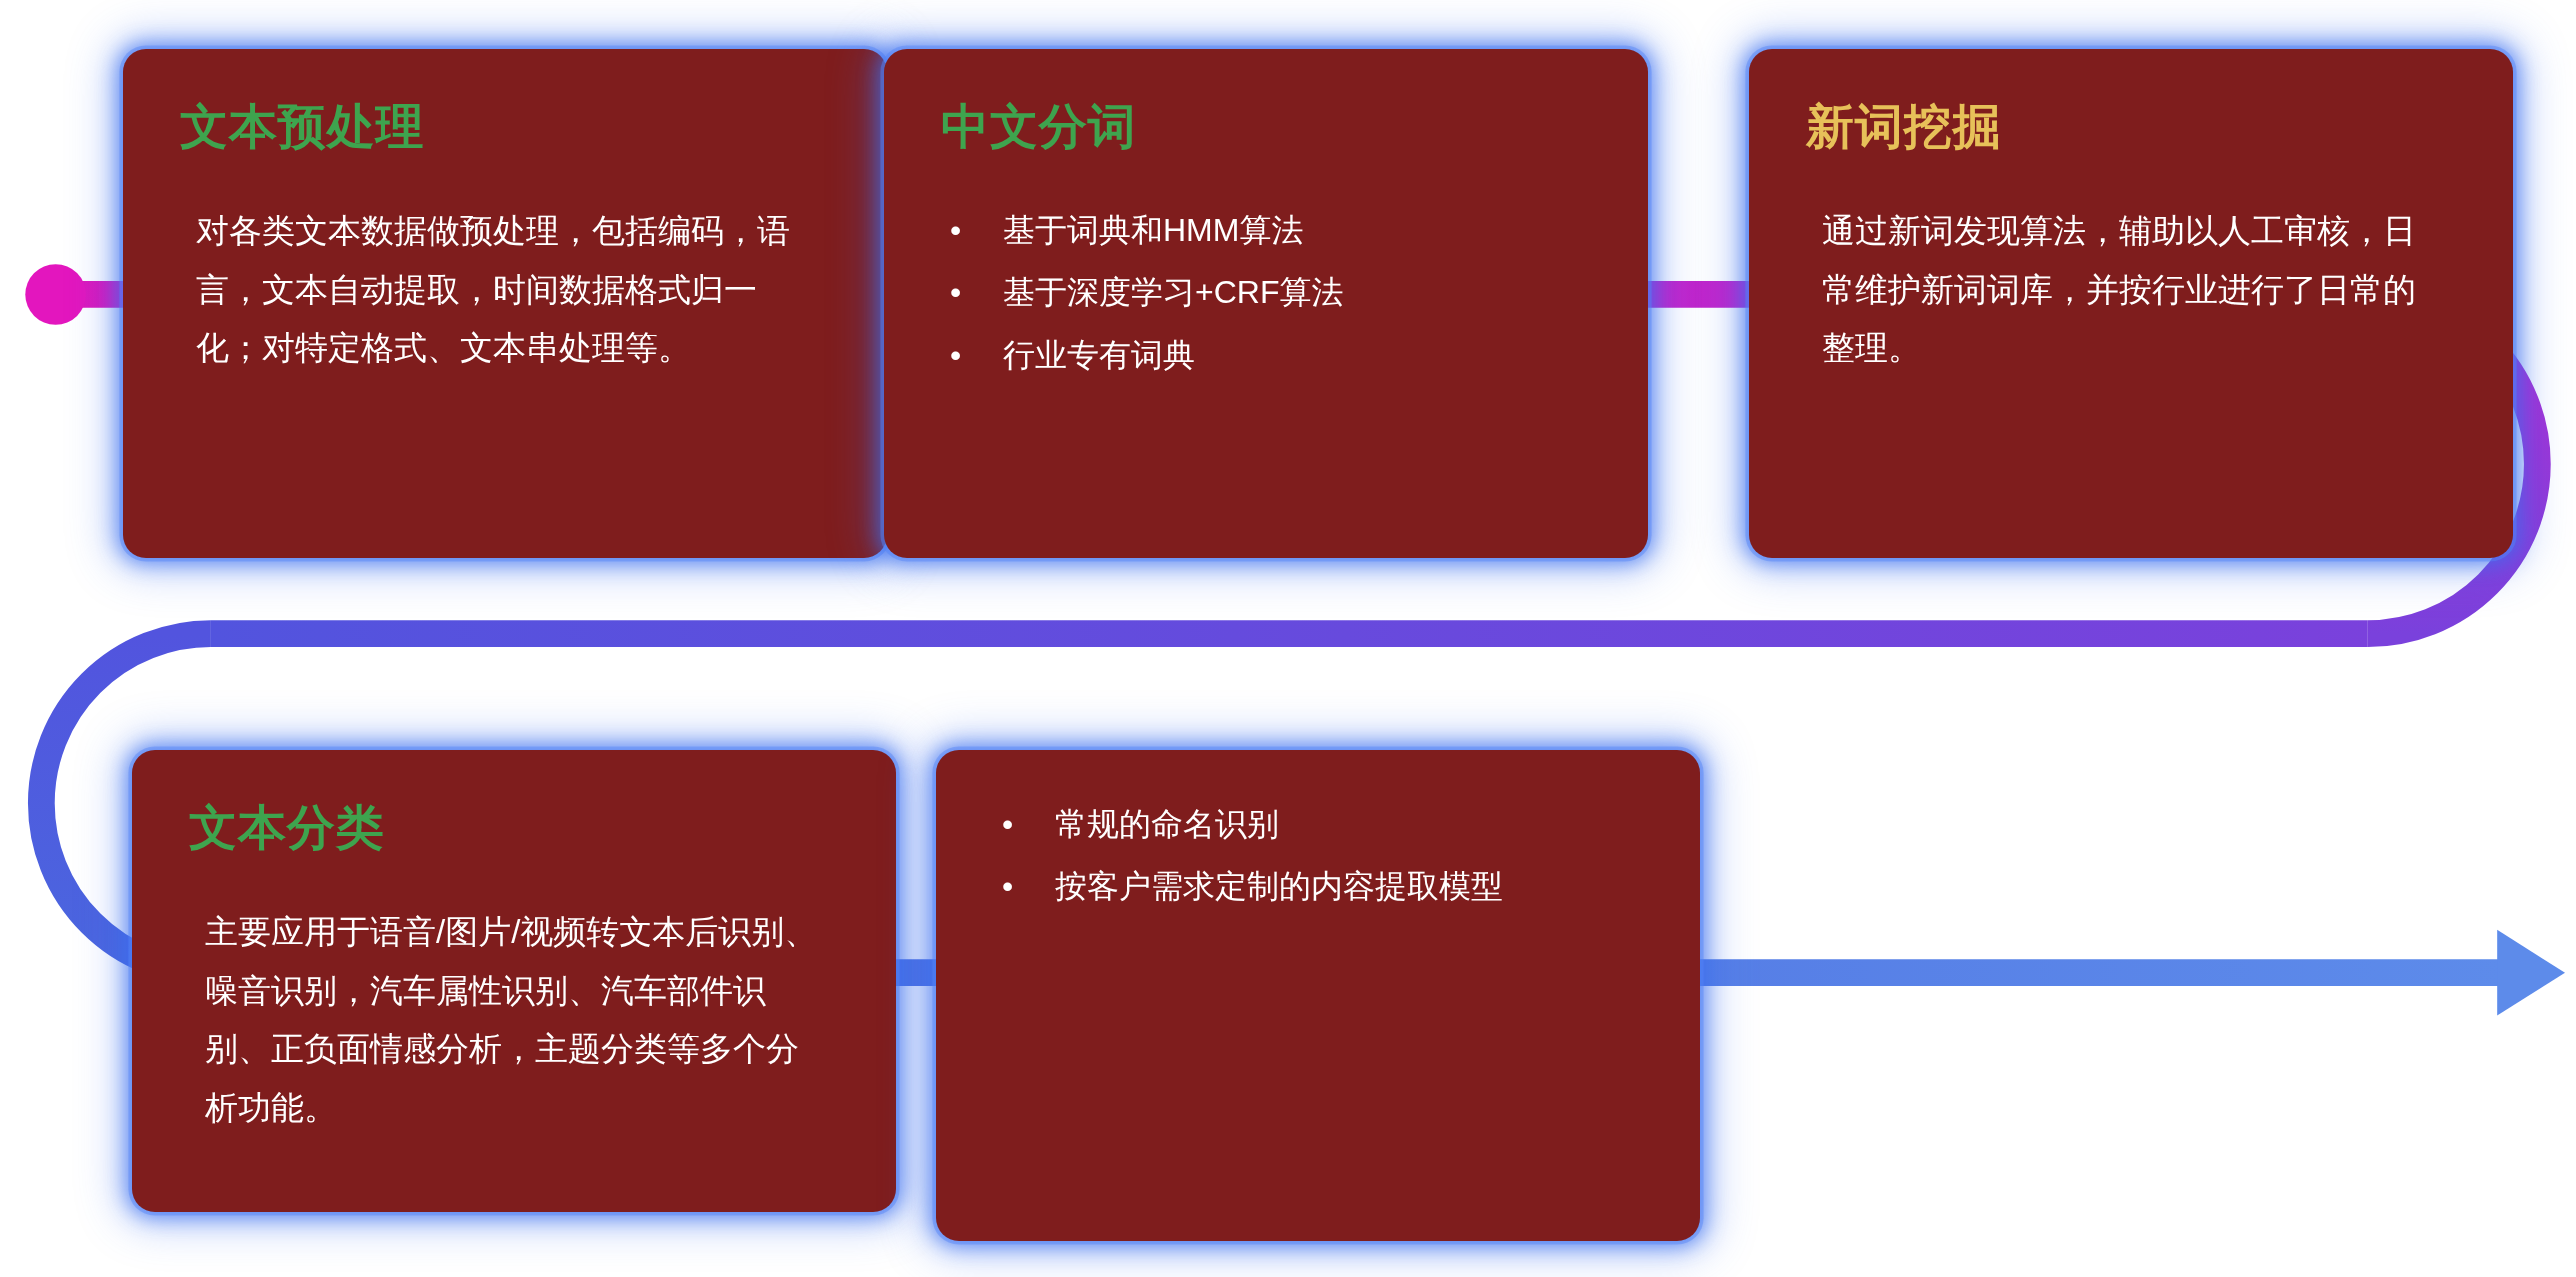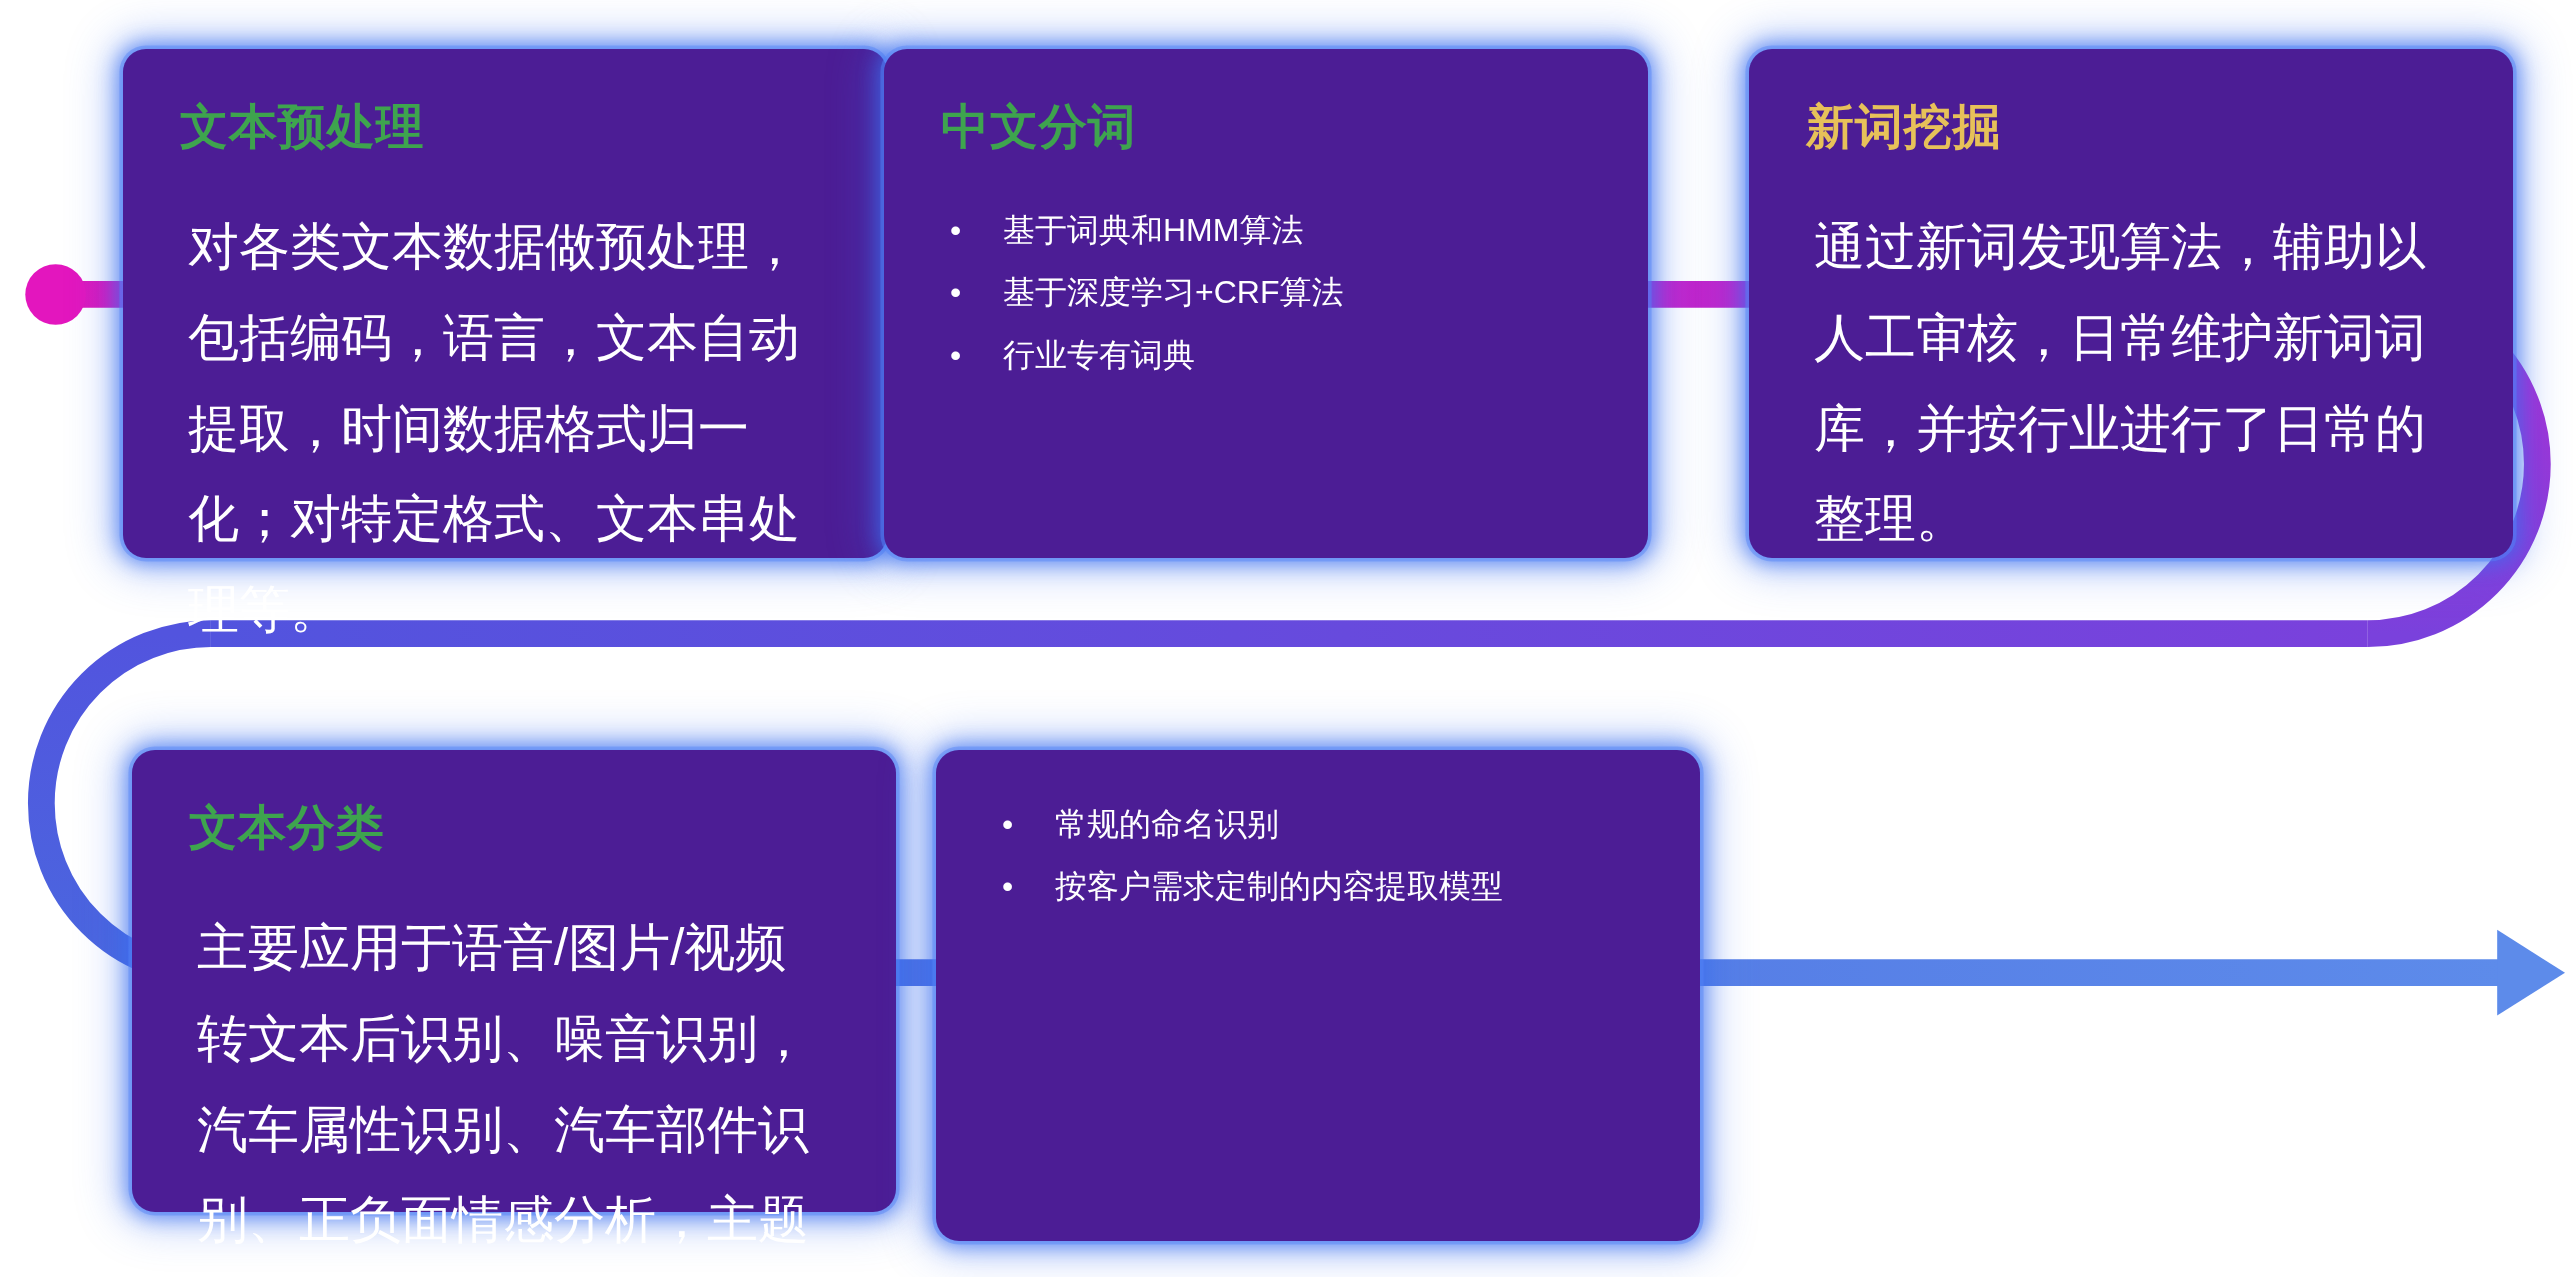--- a/index.html
+++ b/index.html
@@ -17,21 +17,21 @@
     position:absolute;
     left:0; top:0;
     width:2576px; height:1277px;
     z-index:0;
   }
   .flow-seg { fill:none; stroke-width:30; stroke-linecap:butt; }
 
   .card {
     position:absolute;
     z-index:1;
-    background:#4c1d95;
+    background:#7f1d1d;
     border-radius:23px;
     box-sizing:border-box;
     padding:46px 57px;
     box-shadow:
       0 0 0 3.6px rgba(86,134,246,0.45),
       0 0 19.6px 5.4px rgba(59,111,240,0.70),
       0 0 43px 12.5px rgba(59,111,240,0.35);
   }
   .card0 { left:123px;  top:49px;  width:764px; height:509px; }
   .card1 { left:884px; top:49px;  width:764px; height:509px; }
@@ -41,23 +41,23 @@
   .card5 { left:1749px; top:750px; width:764px; height:491px; }
 
   .card-title {
     font-size:48px;
     font-weight:bold;
     letter-spacing:0.9px;
     margin:0 0 43px 0;
   }
   .card-body {
     color:#ffffff;
-    font-size:51px;
+    font-size:33px;
     line-height:1.78;
-    margin:8px;
+    margin:16px;
   }
   ul.card-bullets {
     list-style:none;
     margin:0; padding:0;
     color:#ffffff;
     font-size:32px;
     line-height:1.78;
   }
   ul.card-bullets li {
     position:relative;

